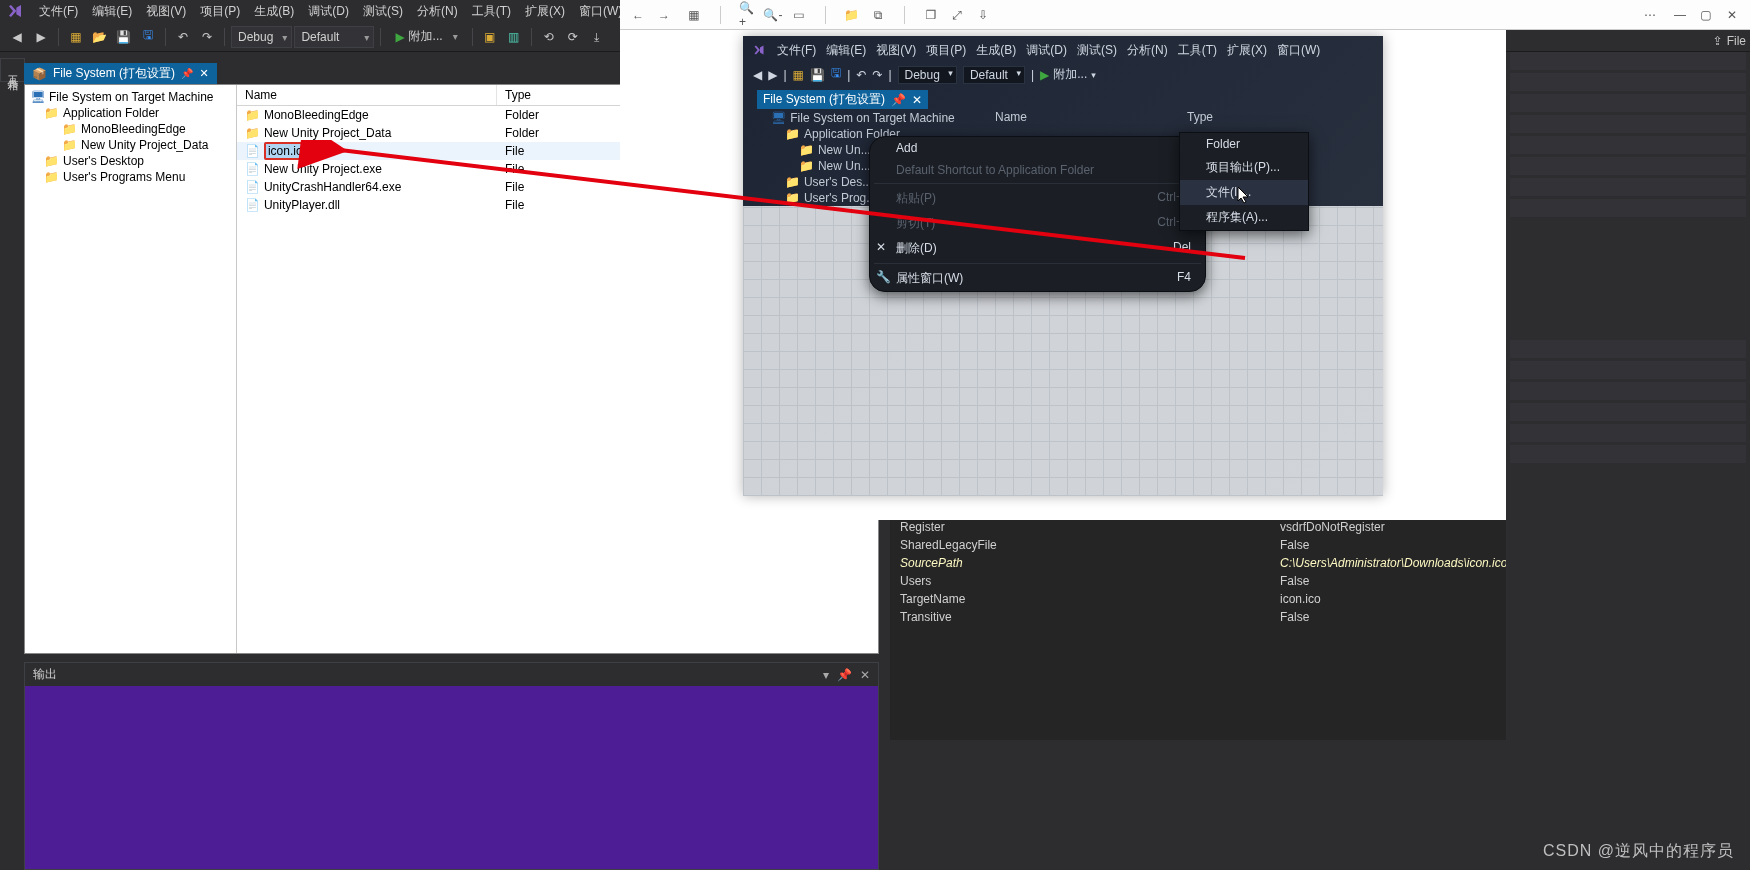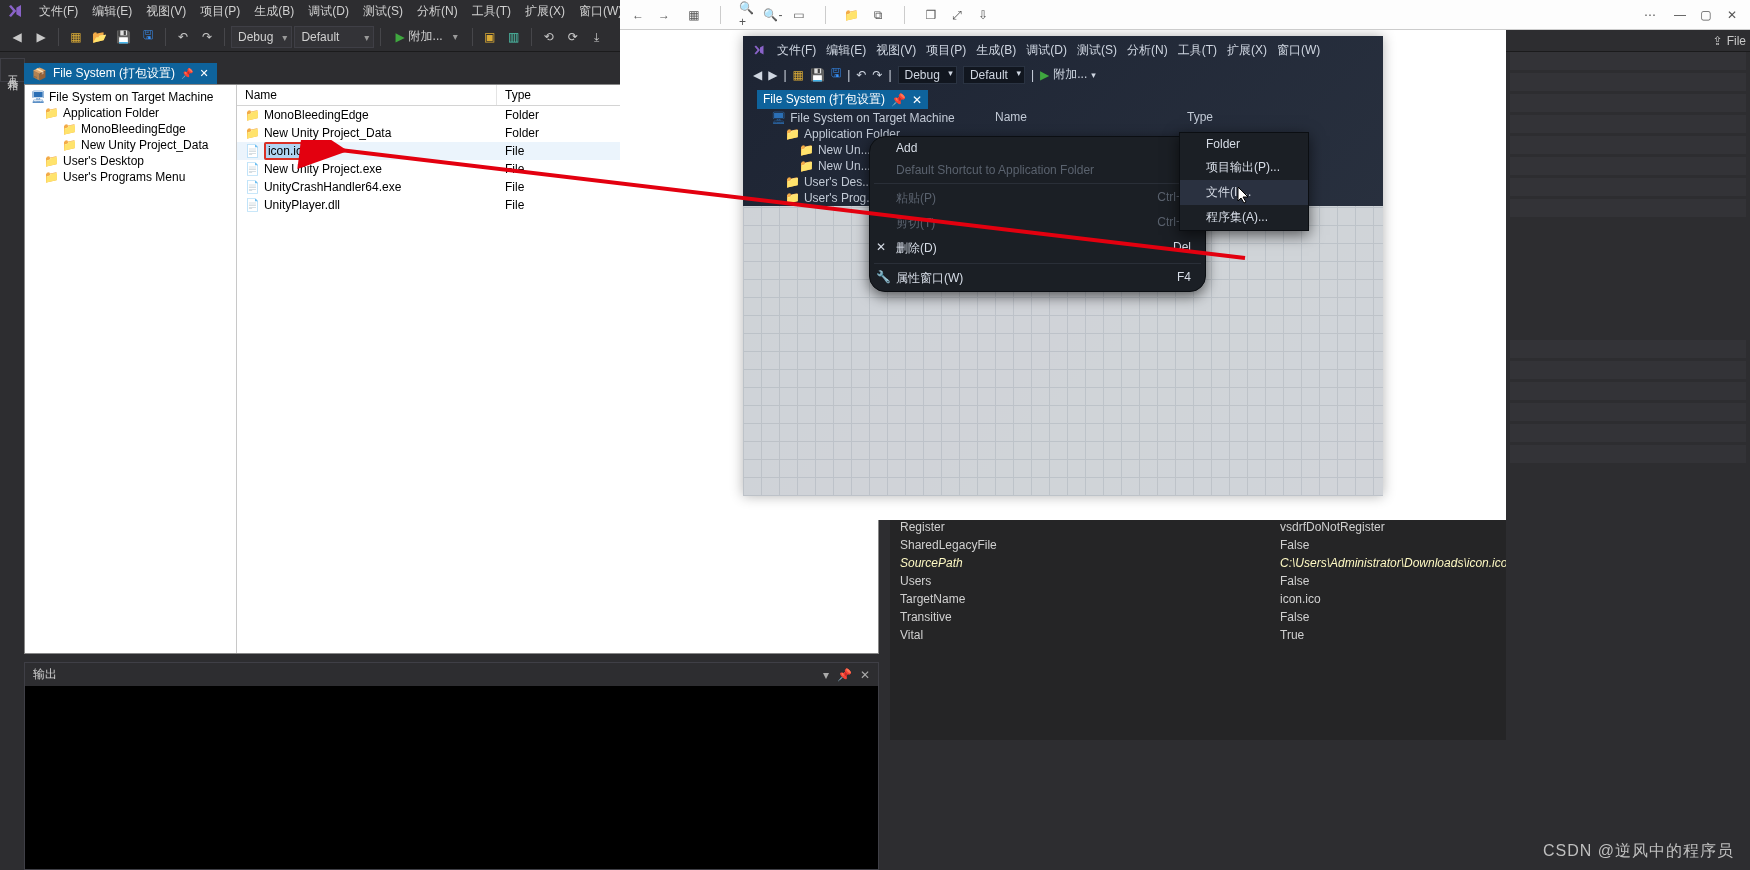--- a/index.html
+++ b/index.html
@@ -44,21 +44,21 @@
   .fs-list .hdr { display:flex; border-bottom:1px solid #d4d4d4; background:#fff; }
   .fs-list .hdr .col { padding:3px 8px; border-right:1px solid #e4e4e4; color:#000;}
   .fs-list .row { display:flex; padding:1px 0; }
   .fs-list .row .col { padding:1px 8px; }
   .fs-list .row .ic { margin-right:4px; }
   .col-name { width:260px; display:flex; align-items:center;}
   .col-type { flex:1; }
   .row.selected { background:rgba(0,120,215,0.08); }
   .row.selected .col-name .txt-highlight { border:2px solid #d93025; border-radius:2px; padding:0 2px; background:rgba(0,120,215,0.25); }
   
-  .output-wrap { position:absolute; left:0; width:855px; top:578px; bottom:0; background:#000000; border:1px solid #3f3f46;}
+  .output-wrap { position:absolute; left:0; width:855px; top:578px; bottom:0; background:#4c1d95; border:1px solid #3f3f46;}
   .output-title { background:#2d2d30; color:#d0d0d0; padding:3px 8px; display:flex; align-items:center; justify-content:space-between;}
   .output-title .ttl-right { display:flex; gap:8px; color:#aaa;}
   .output-bar { display:flex; align-items:center; gap:6px; padding:4px 8px; color:#ccc;}
   .output-bar .combo { background:#333337; border:1px solid #3f3f46; width:230px; height:20px; }
   .output-bar .btn { width:20px; height:20px; border:1px solid transparent; display:flex; align-items:center; justify-content:center; color:#888;}
   
   .props { position:absolute; top:434px; left:866px; right:0; bottom:130px; background:#252526; color:#ccc; }
   .props .row { display:flex; padding:2px 10px;justify-content:space-between; }
   .props .k { width:380px; color:#d0d0d0; }
   .props .v { flex:1; color:#d0d0d0; }
@@ -309,24 +309,20 @@
      <div class="v">False</div>
    </div>
       <div class="row">
      <div class="k">TargetName</div>
      <div class="v">icon.ico</div>
    </div>
       <div class="row">
      <div class="k">Transitive</div>
      <div class="v">False</div>
    </div>
-      <div class="row">
-     <div class="k">Vital</div>
-     <div class="v">True</div>
-   </div>
     </div>
 </div>
 
 <div class="right-dark">
   <div class="stripe"></div>
     <div class="stripe"></div>
     <div class="stripe"></div>
     <div class="stripe"></div>
   <div class="stripe"></div>
     <div class="stripe"></div>

